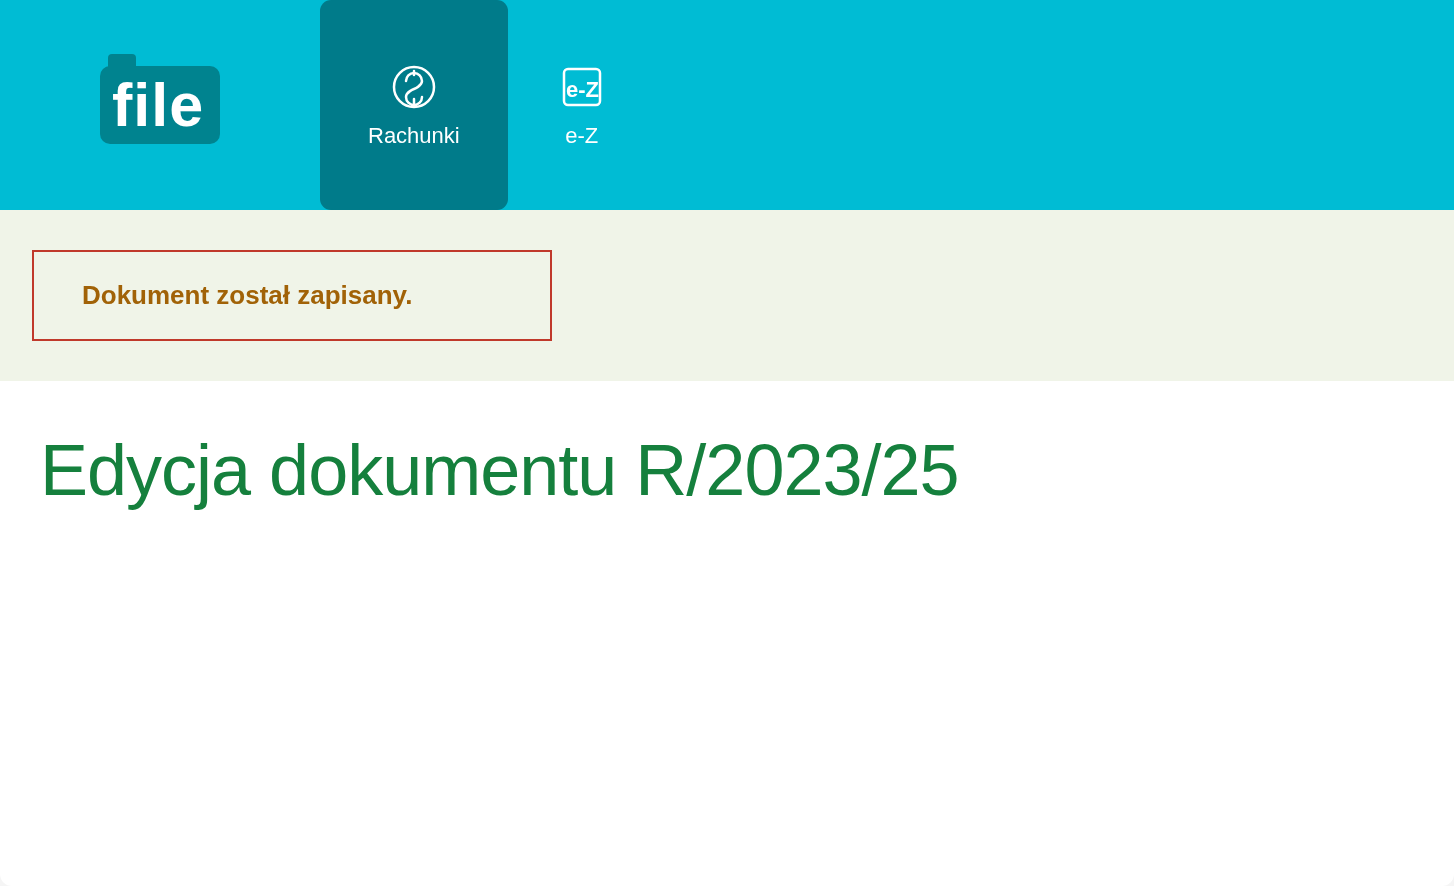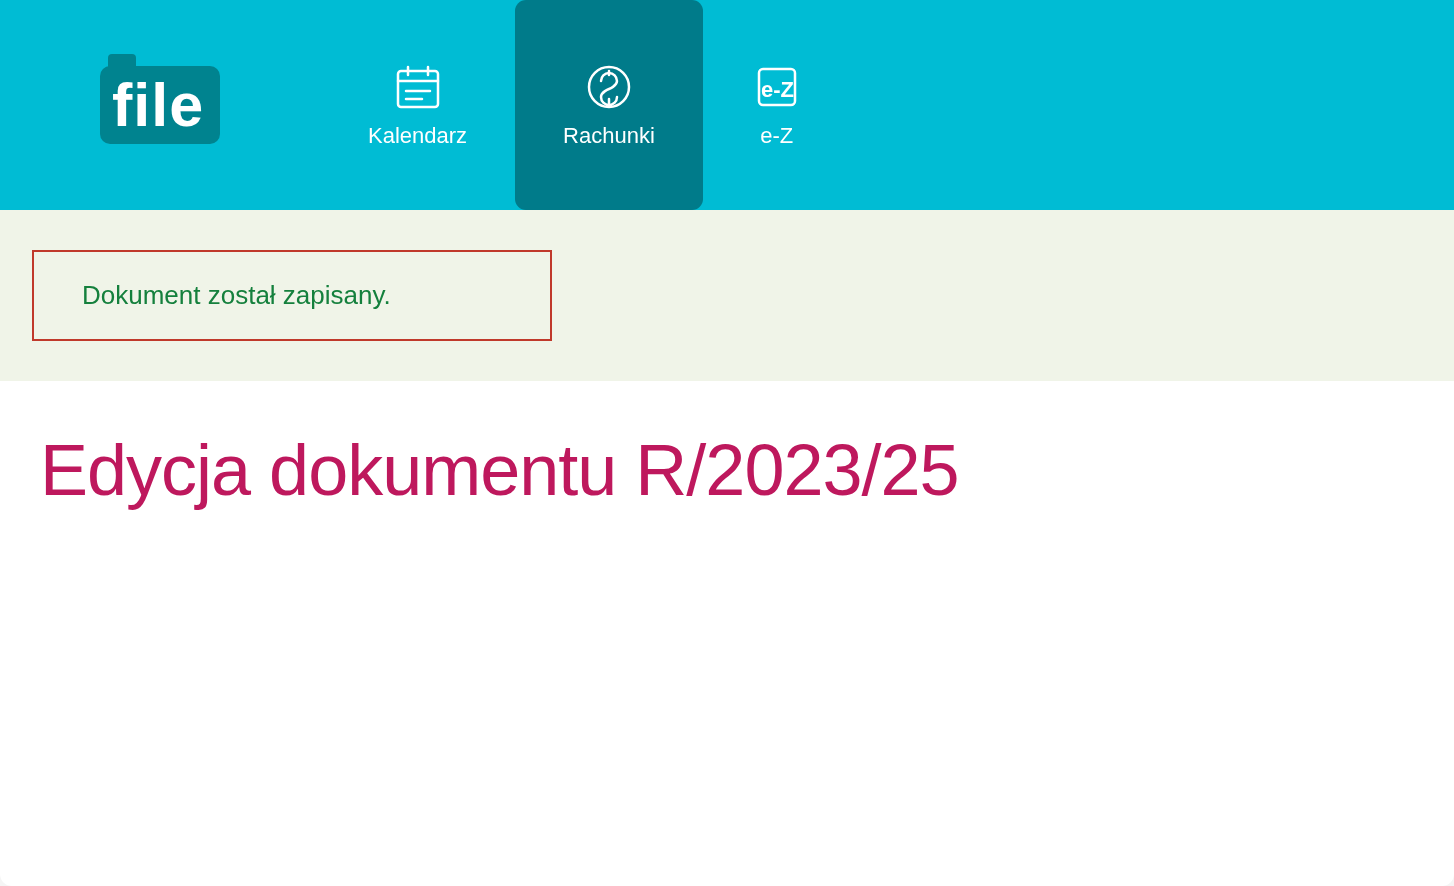--- a/index.html
+++ b/index.html
@@ -124,71 +124,56 @@
     .success-message-box {
       display: inline-block;
       border: 2px solid #c0392b;
       background: #f0f4e8;
       padding: 28px 48px;
       margin: 24px 32px;
       min-width: 520px;
     }
 
     .success-message-text {
-      color: #15803d;
+      color: #a16207;
       font-size: 26px;
-      font-weight: 400;
+      font-weight: 700;
       margin-top: 32px;
     }
 
     
     .page-title-area {
       padding: 48px 40px 32px 40px;
       background: #ffffff;
     }
 
     .page-title {
       font-size: 72px;
       font-weight: 300;
-      color: #be185d;
+      color: #15803d;
       letter-spacing: -1px;
     }
   </style>
 </head>
 <body>
 
 <nav class="navbar">
 
   <div class="logo-area">
     <div class="logo-text">
       <div class="logo-file-box">
         <div class="logo-file-tab"></div>
         <span>file</span>
       </div>
     </div>
   </div>
 
   <div class="nav-items">
 
 
-    <div class="nav-item">
-      <span class="nav-icon">
-        <svg viewBox="0 0 52 52">
-          <rect x="6" y="10" width="40" height="36" rx="3"></rect>
-          <line x1="6" y1="20" x2="46" y2="20"></line>
-          <line x1="16" y1="6" x2="16" y2="14"></line>
-          <line x1="36" y1="6" x2="36" y2="14"></line>
-          <line x1="14" y1="30" x2="38" y2="30"></line>
-          <line x1="14" y1="38" x2="30" y2="38"></line>
-
-          <circle cx="16" cy="28" r="0" fill="white"></circle>
-        </svg>
-      </span>
-      <span>Kalendarz</span>
-    </div>
 
 
     <div class="nav-item active">
       <span class="nav-icon">
         <svg viewBox="0 0 52 52">
           <circle cx="26" cy="26" r="20"></circle>
           <line x1="26" y1="10" x2="26" y2="14"></line>
           <line x1="26" y1="38" x2="26" y2="42"></line>
           <path d="M18 20 a8 8 0 0 1 16 0 c0 5-8 8-8 8 s-8 3-8 8 a8 8 0 0 0 16 0"></path>
         </svg>

